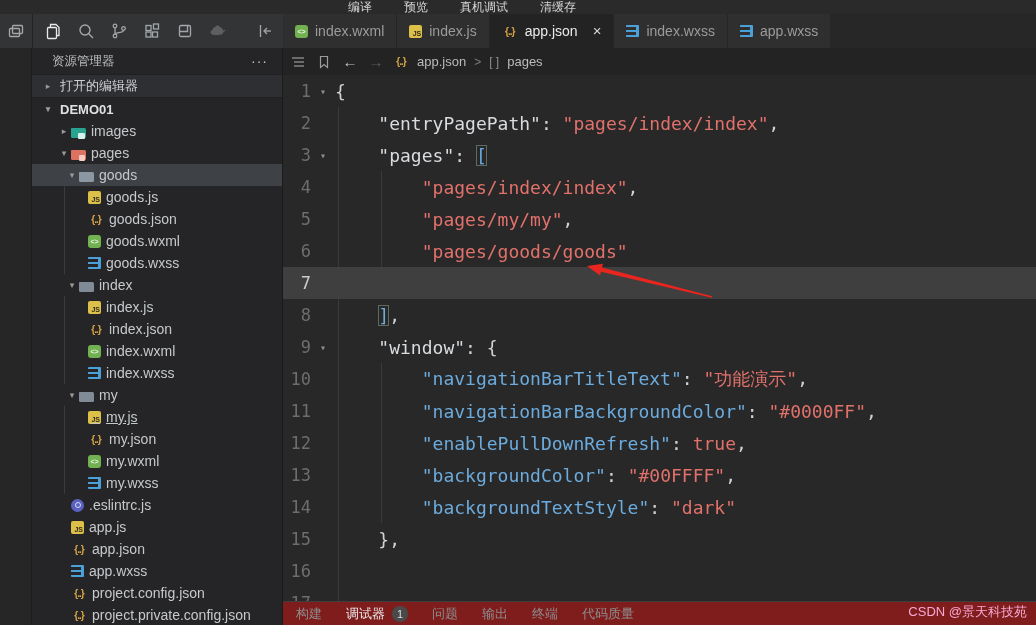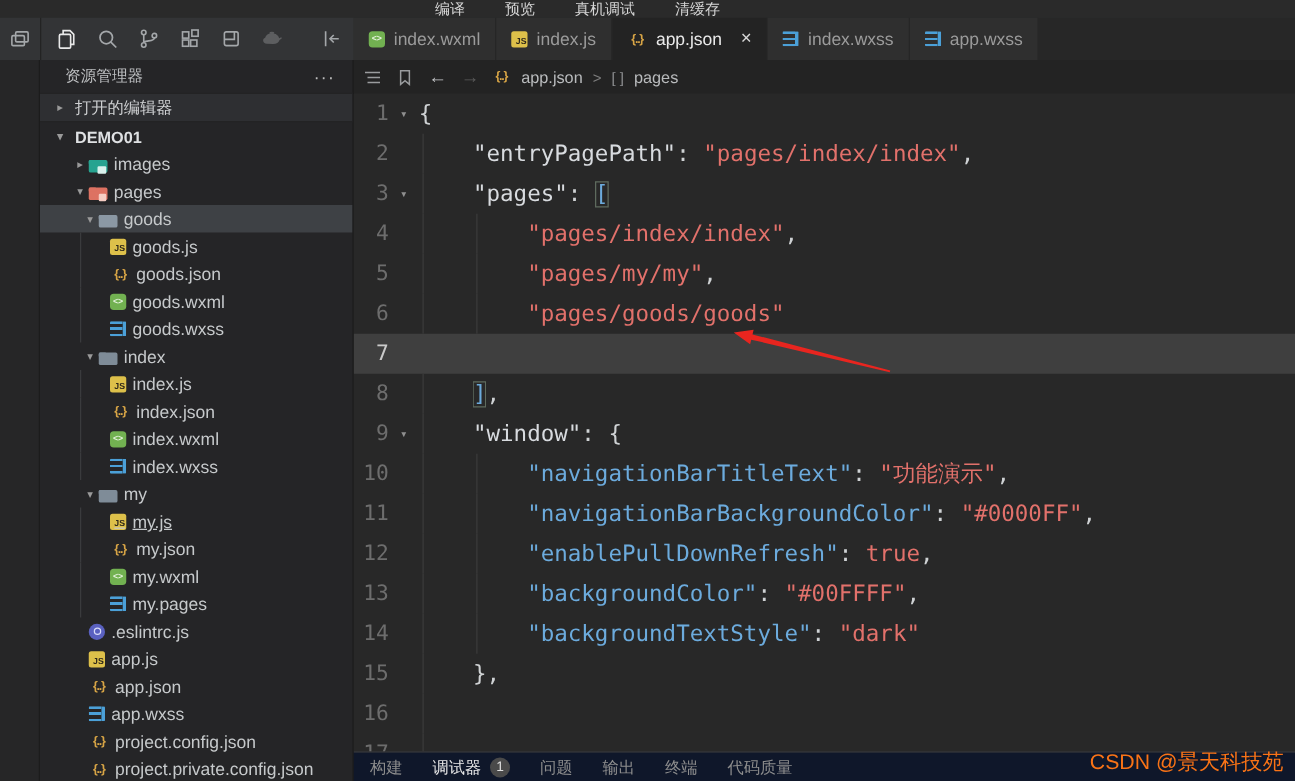--- a/index.html
+++ b/index.html
@@ -72,27 +72,27 @@
   .fold{width:24px;flex:none;text-align:center;color:#8f8f8f;font-size:10px}
   .ct{white-space:pre;font-size:18px;letter-spacing:0;z-index:1}
   .ig{position:absolute;top:0;bottom:0;width:1px;background:#3a3a3a}
   .tk-k1{color:#d8dbdf}
   .tk-k2{color:#6cabdd}
   .tk-s{color:#e2716b}
   .tk-b{color:#e2716b}
   .tk-p{color:#cfd2d4}
   .tk-bm{color:#6cabdd;box-shadow:inset 0 0 0 1px #5e6b5e}
   
-  .statusbar{height:23px;border-top:1px solid #3e3e3e;background:#0f172a;display:flex;align-items:center;gap:24px;padding-left:13px;font-size:13px;color:#8d8d8d}
+  .statusbar{height:23px;border-top:1px solid #3e3e3e;background:#7f1d1d;display:flex;align-items:center;gap:24px;padding-left:13px;font-size:13px;color:#8d8d8d}
   .sb-item{display:flex;align-items:center;gap:7px;white-space:nowrap}
   .sb-item.active{color:#e8e8e8}
   .sb-badge{width:16px;height:16px;border-radius:50%;background:#4a4a4a;color:#dedede;font-size:11px;display:inline-flex;align-items:center;justify-content:center}
   
   .red-arrow{position:absolute;left:578px;top:256px;z-index:30;pointer-events:none}
-  .watermark{position:absolute;right:9px;bottom:4px;z-index:40;color:#f97316;font-size:17px}
+  .watermark{position:absolute;right:9px;bottom:4px;z-index:40;color:#f9a8d4;font-size:13px}
   svg.ic{display:block}
 </style>
 </head>
 <body>
 
 <div class="titlebar">
   <div class="menubar">
       <span class="mb-item">编译</span>
       <span class="mb-item">预览</span>
       <span class="mb-item">真机调试</span>
@@ -286,21 +286,21 @@
         <div class="trow" style="padding-left: 42px;">
           <i class="tg" style="left: 32px;"></i>
           <span class="tarrow"></span>
           <span class="fi fi-wxml">&lt;&gt;</span>
           <span class="tlabel">my.wxml</span>
         </div>
         <div class="trow" style="padding-left: 42px;">
           <i class="tg" style="left: 32px;"></i>
           <span class="tarrow"></span>
           <span class="fi fi-wxss"></span>
-          <span class="tlabel">my.pages</span>
+          <span class="tlabel">my.wxss</span>
         </div>
         <div class="trow" style="padding-left: 25px;">
           <span class="tarrow"></span>
           <span class="fi fi-eslint"></span>
           <span class="tlabel">.eslintrc.js</span>
         </div>
         <div class="trow" style="padding-left: 25px;">
           <span class="tarrow"></span>
           <span class="fi fi-js">JS</span>
           <span class="tlabel">app.js</span>

